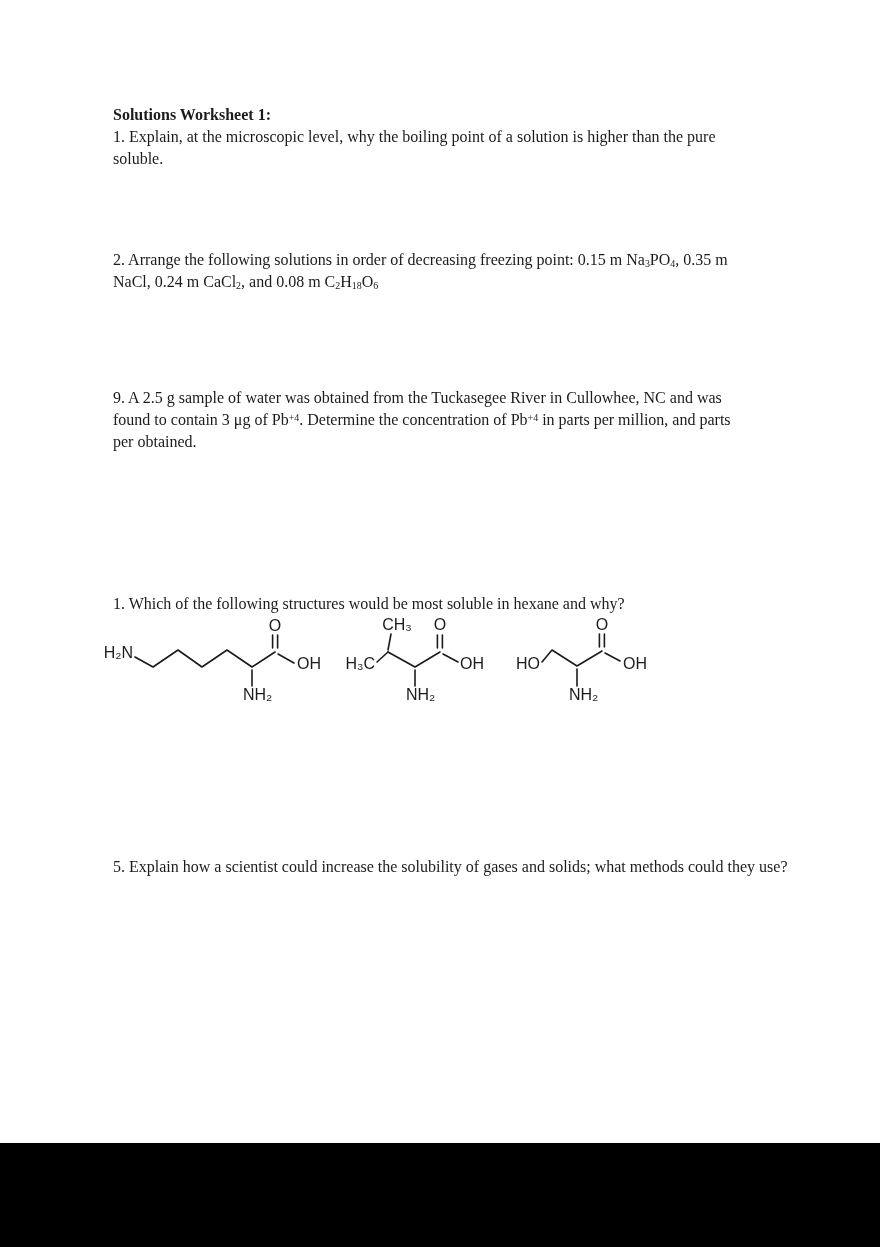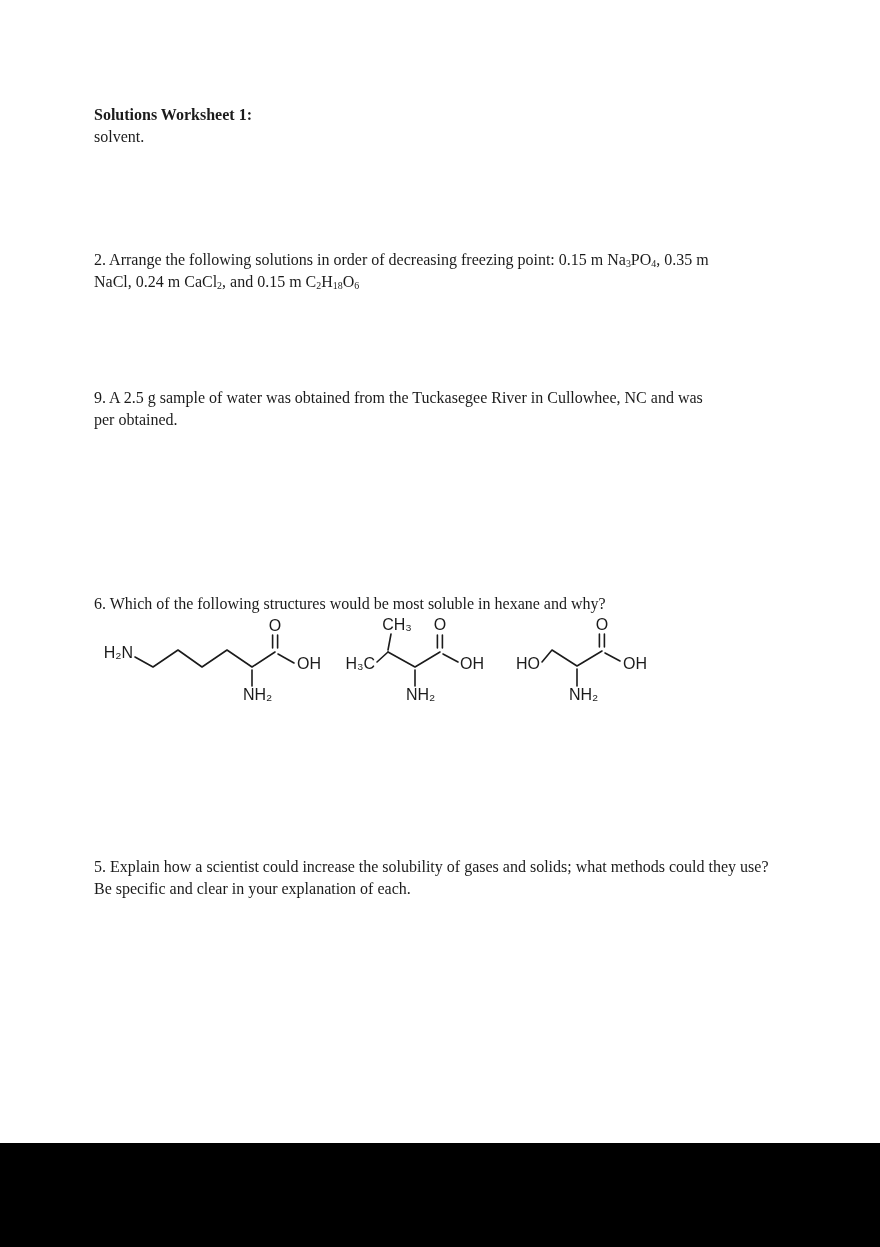--- a/index.html
+++ b/index.html
@@ -11,21 +11,21 @@
   .page {
     position: relative;
     width: 880px;
     height: 1247px;
     background: #ffffff;
     overflow: hidden;
     color: #1b1b1b;
   }
   .textblock {
     position: absolute;
-    left: 94px;
+    left: 113px;
     width: 700px;
     font-size: 16px;
     line-height: 22px;
     color: #1b1b1b;
   }
   .tline { white-space: nowrap; }
   .title-line {
     font-weight: bold;
     white-space: nowrap;
   }
@@ -64,36 +64,38 @@
   }
 </style>
 </head>
 <body>
 
 <div class="page">
 
   <div class="textblock" style="top:104px">
     <div class="title-line">Solutions Worksheet 1:</div>
     <div>
-        <div class="tline"><span>solvent.</span></div>
+        <div class="tline"><span>1. Explain, at the microscopic level, why the boiling point of a solution is higher than the pure</span></div>
+        <div class="tline"><span>soluble.</span></div>
       </div>
   </div>
 
   <div class="textblock" style="top:249px">
       <div class="tline"><span>2. Arrange the following solutions in order of decreasing freezing point: 0.15 m Na</span><sub>3</sub><span>PO</span><sub>4</sub><span>, 0.35 m</span></div>
-      <div class="tline"><span>NaCl, 0.24 m CaCl</span><sub>2</sub><span>, and 0.15 m C</span><sub>2</sub><span>H</span><sub>18</sub><span>O</span><sub>6</sub></div>
+      <div class="tline"><span>NaCl, 0.24 m CaCl</span><sub>2</sub><span>, and 0.08 m C</span><sub>2</sub><span>H</span><sub>18</sub><span>O</span><sub>6</sub></div>
     </div>
 
   <div class="textblock" style="top:387px">
       <div class="tline"><span>9. A 2.5 g sample of water was obtained from the Tuckasegee River in Cullowhee, NC and was</span></div>
+      <div class="tline"><span>found to contain 3 μg of Pb</span><sup>+4</sup><span>. Determine the concentration of Pb</span><sup>+4</sup><span> in parts per million, and parts</span></div>
       <div class="tline"><span>per obtained.</span></div>
     </div>
 
   <div class="textblock" style="top:593px">
-      <div class="tline"><span>6. Which of the following structures would be most soluble in hexane and why?</span></div>
+      <div class="tline"><span>1. Which of the following structures would be most soluble in hexane and why?</span></div>
     </div>
 
   <svg class="structures-svg" width="575" height="102" viewBox="0 0 575 102">
 
     <g>
       <g>
         <polyline class="bond" points="40,49 58,59 83,42 107,59 132,42 157,59 180,44"></polyline>
         <line class="bond" x1="177.6" y1="27" x2="177.6" y2="40"></line>
         <line class="bond" x1="182.6" y1="27" x2="182.6" y2="40"></line>
         <line class="bond" x1="183" y1="46" x2="199" y2="55"></line>
@@ -132,17 +134,16 @@
       </g>
       <text x="445" y="61" text-anchor="end">HO</text>
       <text x="507" y="22" text-anchor="middle">O</text>
       <text x="528" y="61">OH</text>
       <text x="474" y="92">NH₂</text>
     </g>
   </svg>
 
   <div class="textblock" style="top:856px">
       <div class="tline"><span>5. Explain how a scientist could increase the solubility of gases and solids; what methods could they use?</span></div>
-      <div class="tline"><span>Be specific and clear in your explanation of each.</span></div>
     </div>
 
   <div class="black-bar"></div>
 </div>
 
 </body></html>

